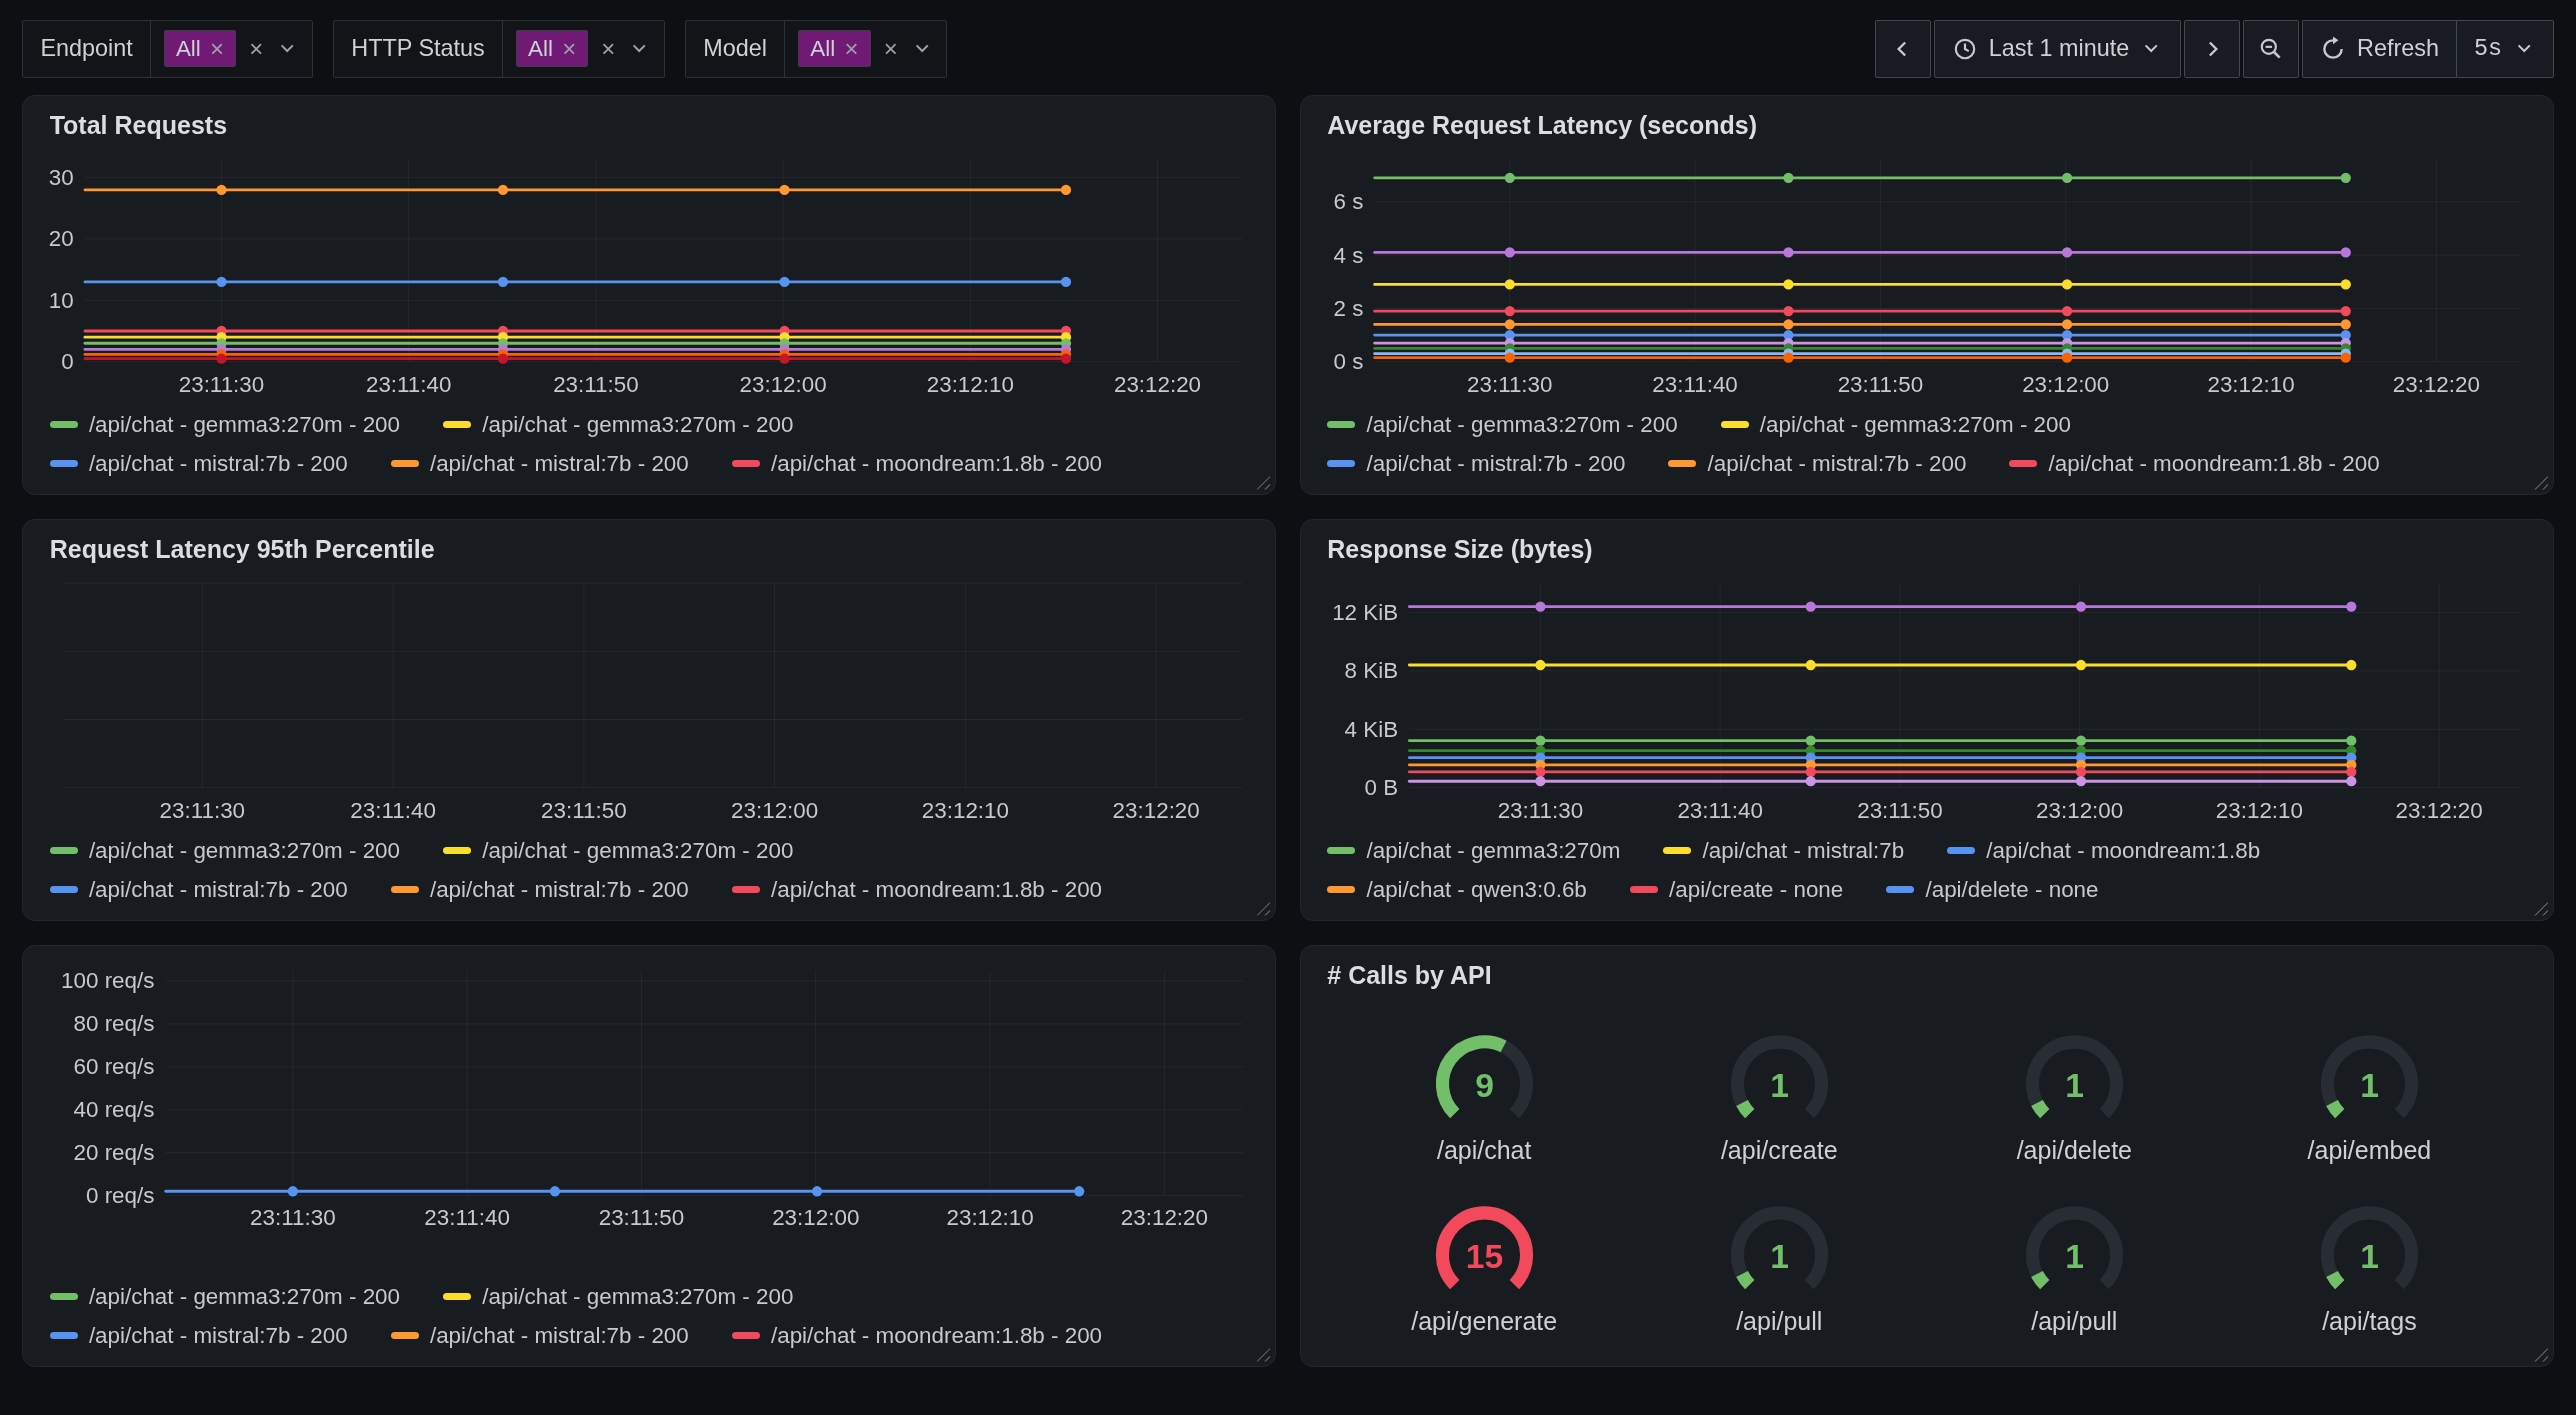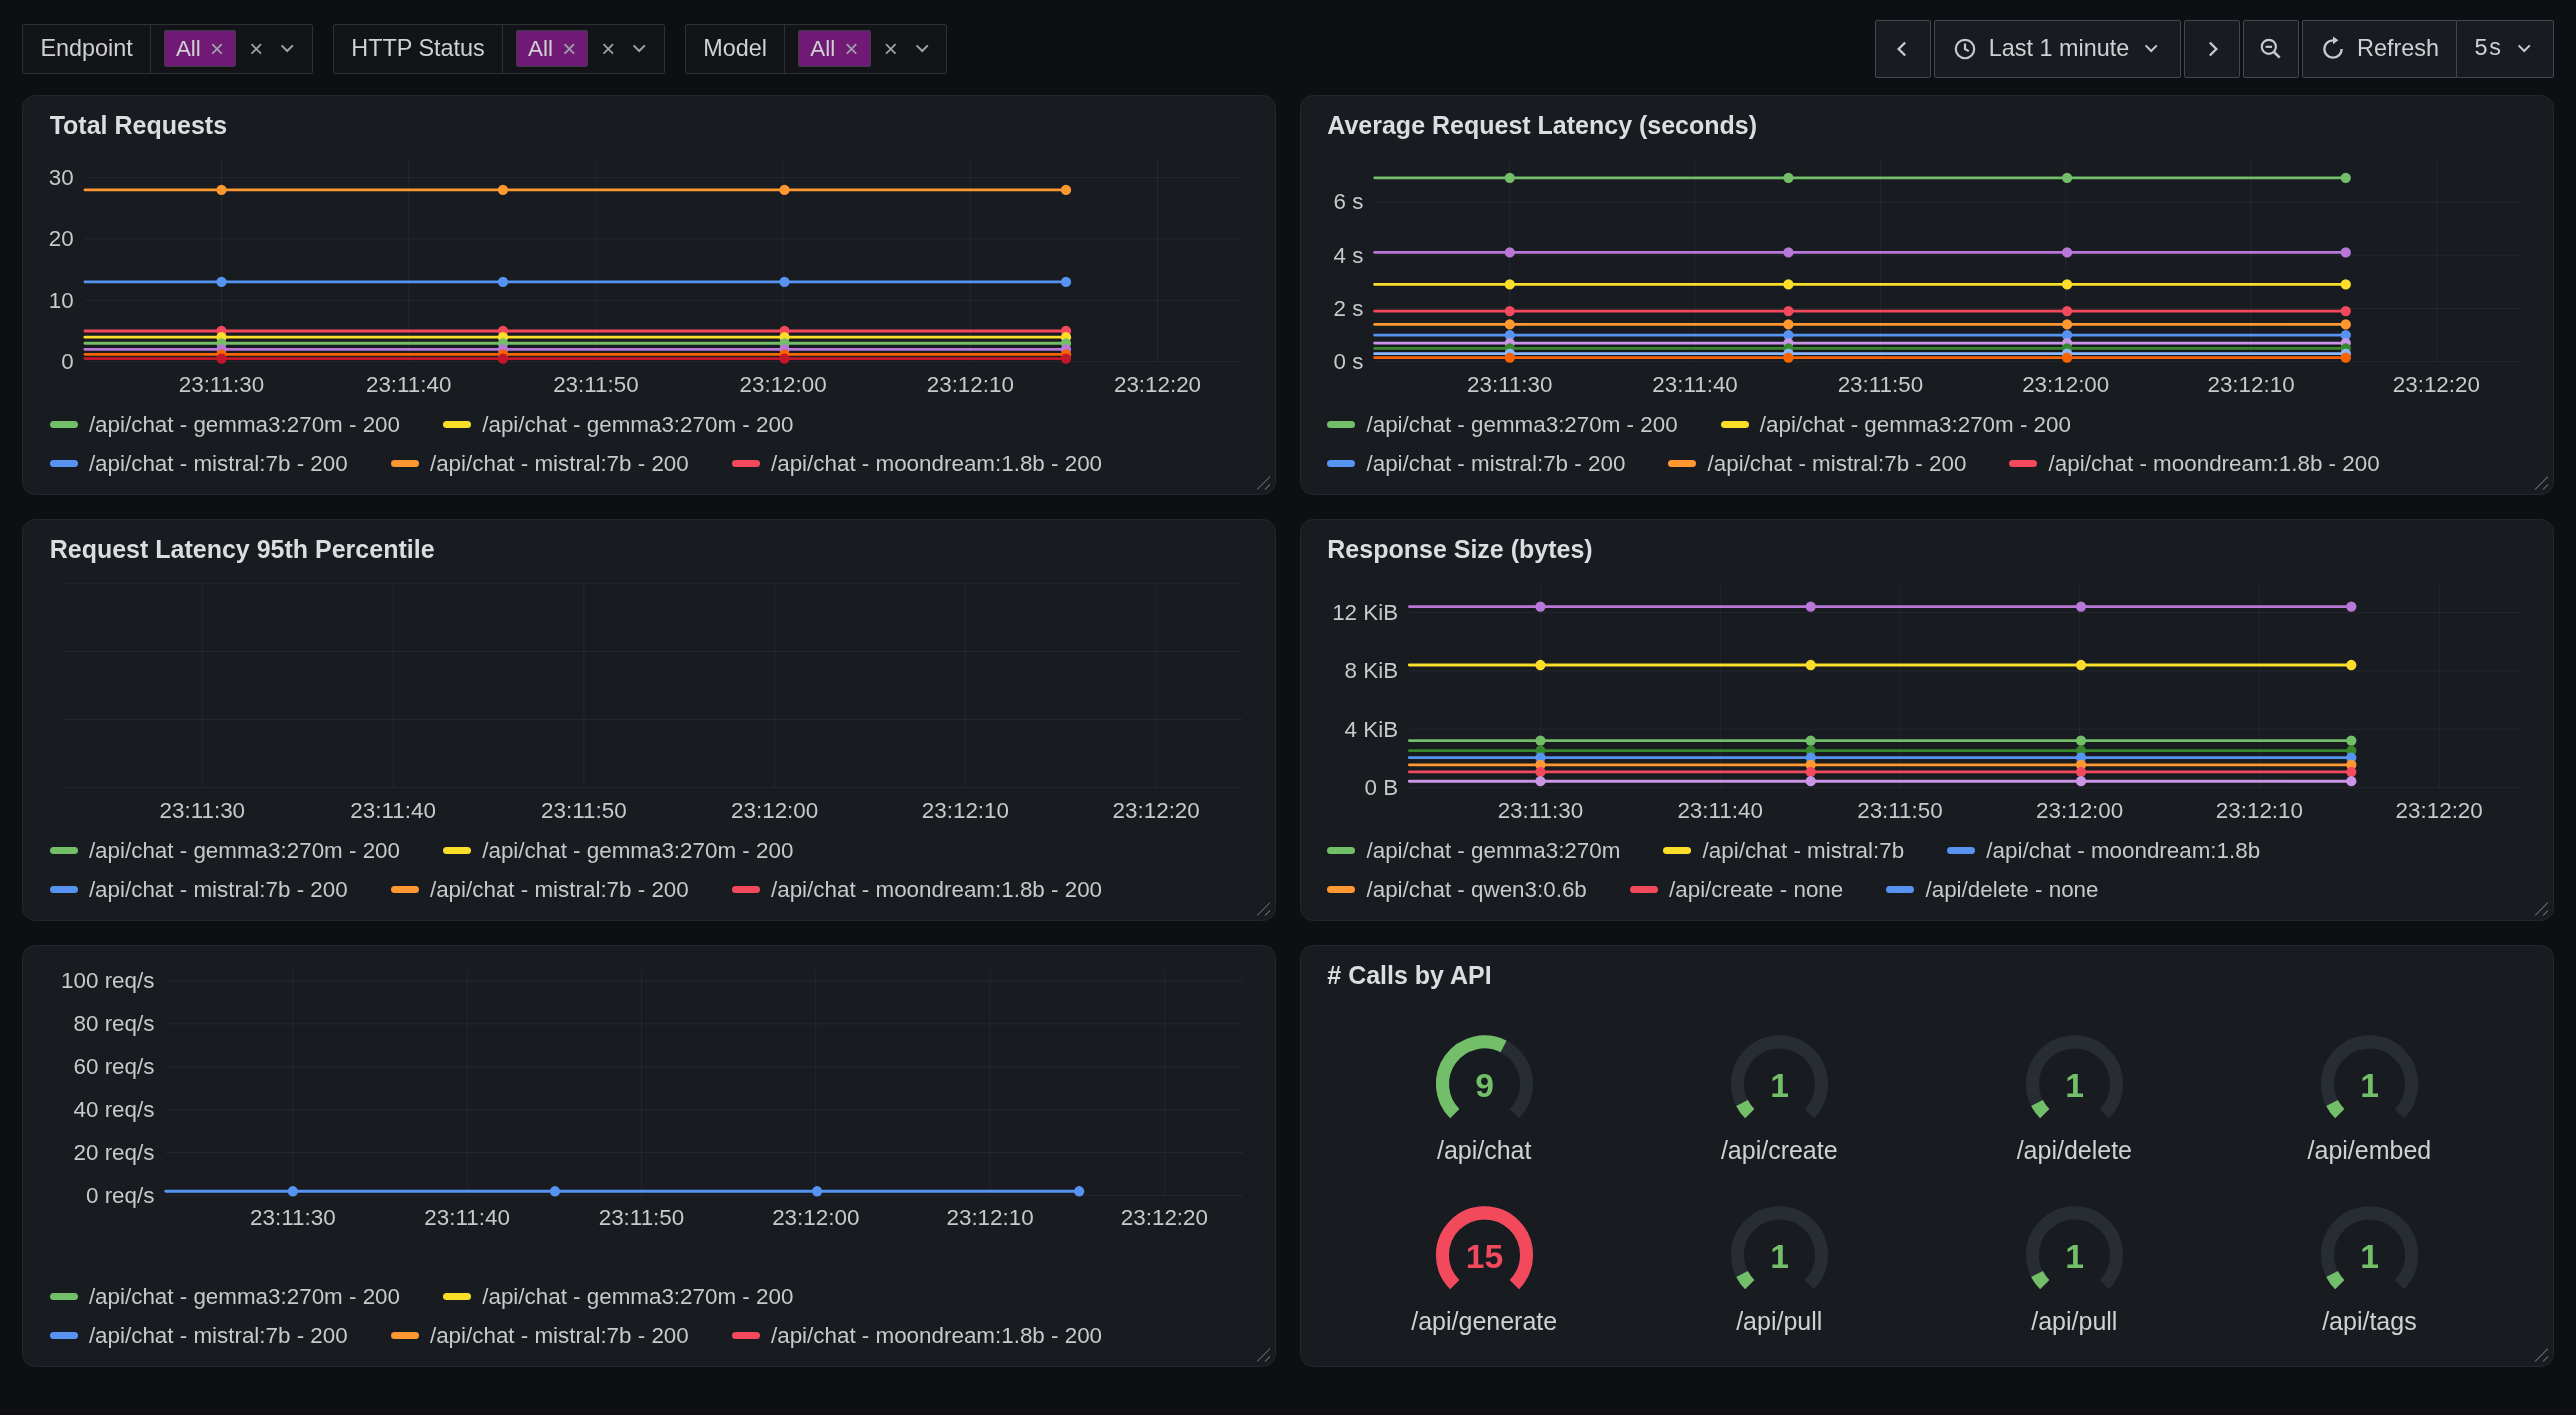--- a/index.html
+++ b/index.html
@@ -11,21 +11,21 @@
   }
   svg text { font-family: "Liberation Sans", sans-serif; }
 
   
   .toolbar {
     display: flex; justify-content: space-between; align-items: center;
     padding: 18.7px 22.4px 7.5px 22.4px; height: 86px;
   }
   .filters { display: flex; gap: 20.6px; }
   .filter-group {
-    display: flex; align-items: center; height: 50px;
+    display: flex; align-items: center; height: 58px;
     border: 0.9px solid #2e3237; border-radius: 1.9px; background: #121418;
   }
   .filter-label { padding: 0 17px; font-size: 23.4px; color: #d0d1d3; white-space: nowrap; }
   .filter-value {
     display: flex; align-items: center; gap: 13px; height: 100%;
     border-left: 0.9px solid #2e3237; padding: 0 13px; cursor: pointer;
   }
   .chip {
     display: inline-flex; align-items: center; gap: 9.3px;
     background: #701a75; border: 0.9px solid #3a3e45; border-radius: 1.9px;

